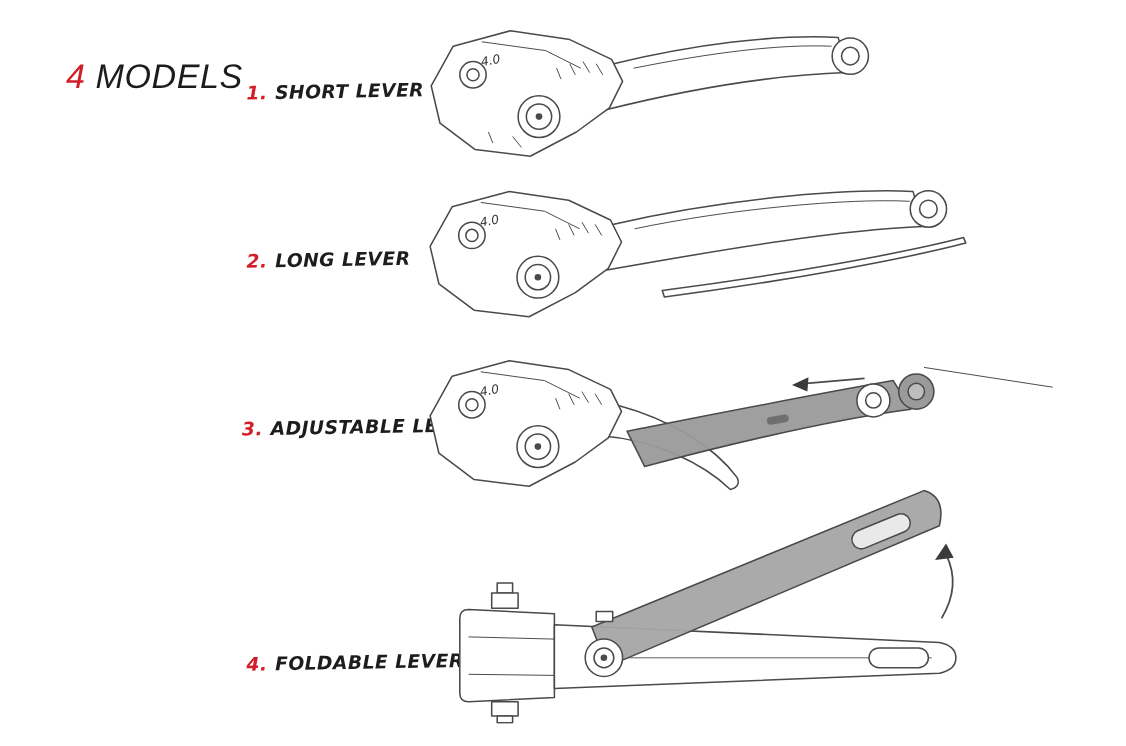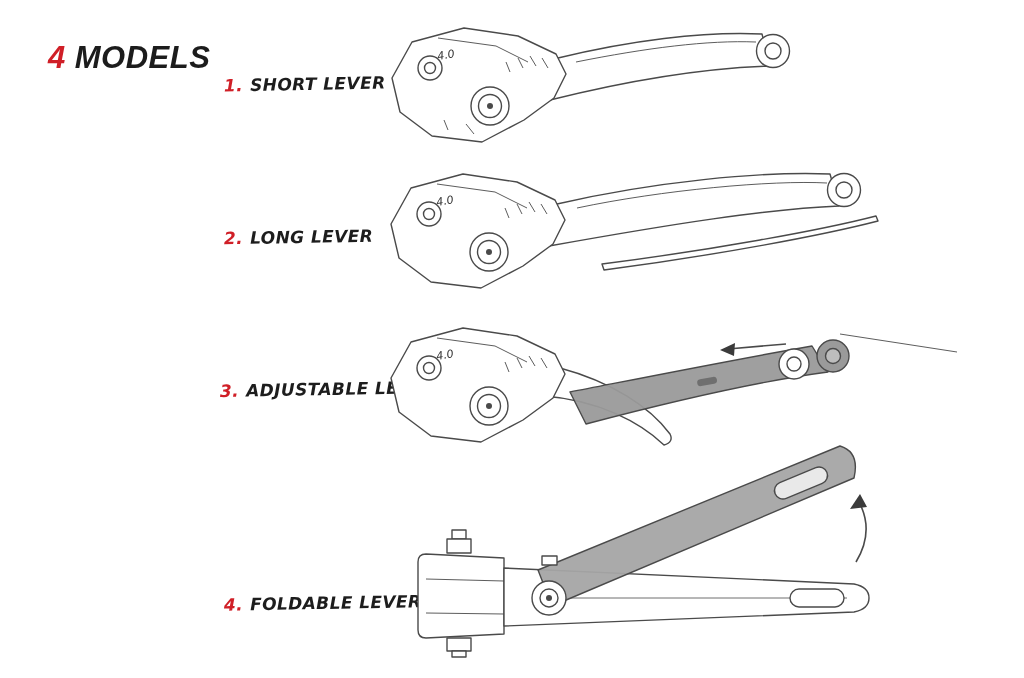--- a/index.html
+++ b/index.html
@@ -1,22 +1,22 @@
 <!DOCTYPE html>
 <html><head>
 <meta charset="utf-8">
 <style>
   html,body{margin:0;padding:0;background:#ffffff;}
   .canvas{
     position:relative;width:1024px;height:678px;background:#fff;overflow:hidden;
     font-family:"Liberation Sans",sans-serif;color:#222;
   }
   .title{
-    position:absolute;left:48px;top:40px;margin:0;
-    font-size:31px;font-weight:bold;font-style:italic;letter-spacing:.5px;color:#1c1c1c;
+    position:absolute;left:48px;top:40px;margin:12px;
+    font-size:31px;font-weight:normal;font-style:italic;letter-spacing:.5px;color:#1c1c1c;
   }
   .title .red{color:#d01f27;margin-right:9px;}
   .model-label{
     position:absolute;font-style:italic;font-weight:bold;font-size:17px;
     letter-spacing:.4px;color:#1d1d1d;transform:rotate(-1deg);white-space:nowrap;
     font-family:"DejaVu Sans","Liberation Sans",sans-serif;
   }
   .model-label .num{color:#d01f27;margin-right:7px;}
   .label1{left:224px;top:74px;}
   .label2{left:224px;top:227px;}

